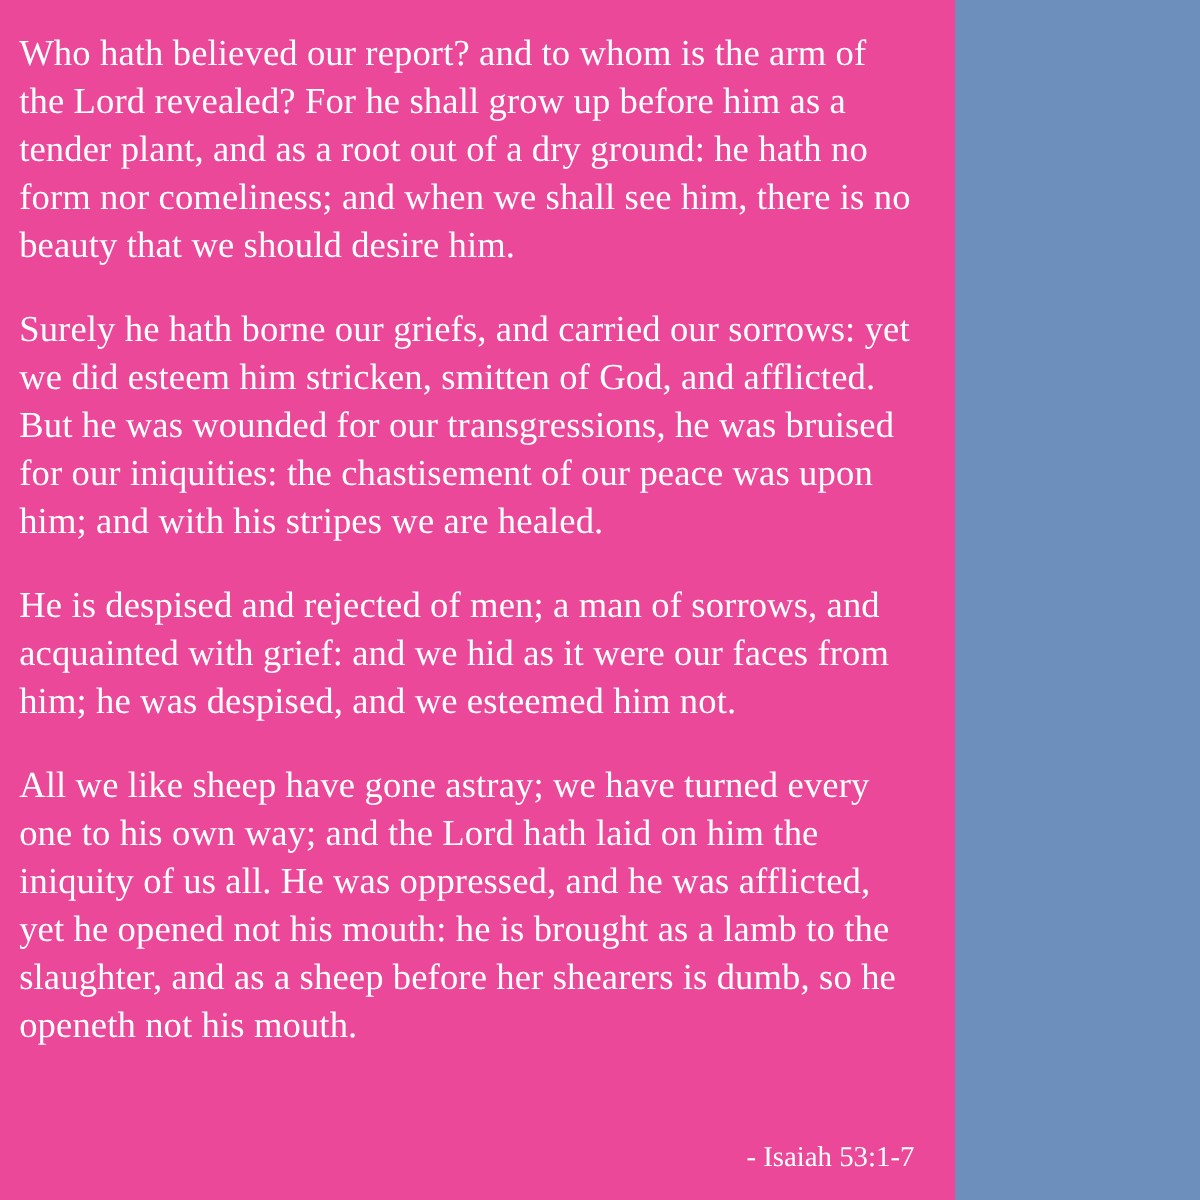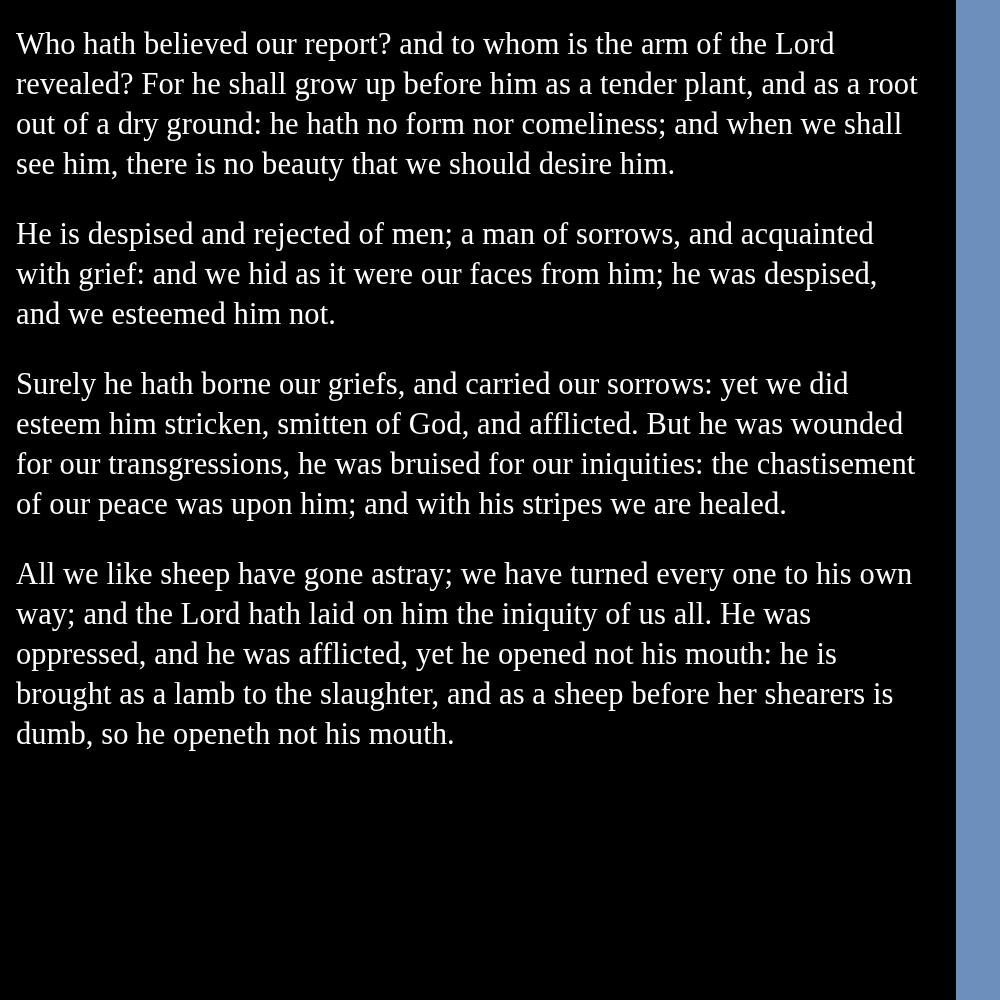--- a/index.html
+++ b/index.html
@@ -8,23 +8,23 @@
   }
   body {
     width: 1000px;
     height: 1000px;
     background: #6d8fbc;
     font-family: "Liberation Serif", "DejaVu Serif", serif;
     overflow: hidden;
   }
   .page {
     box-sizing: border-box;
-    width: 956px;
+    width: 796px;
     height: 1000px;
-    background: #000000;
+    background: #ec4899;
     padding: 24px 30px 20px 16px;
     display: flex;
     flex-direction: column;
   }
   .scripture {
     flex: 1 1 auto;
   }
   .para {
     color: #ffffff;
     font-size: 30.5px;
@@ -45,17 +45,18 @@
     margin-top: 14px;
     padding-right: 4px;
   }
 </style>
 </head>
 <body>
 
 <div class="page">
   <div class="scripture">
     <p class="para">Who hath believed our report? and to whom is the arm of the Lord revealed? For he shall grow up before him as a tender plant, and as a root out of a dry ground: he hath no form nor comeliness; and when we shall see him, there is no beauty that we should desire him.</p>
+    <p class="para">Surely he hath borne our griefs, and carried our sorrows: yet we did esteem him stricken, smitten of God, and afflicted. But he was wounded for our transgressions, he was bruised for our iniquities: the chastisement of our peace was upon him; and with his stripes we are healed.</p>
     <p class="para">He is despised and rejected of men; a man of sorrows, and acquainted with grief: and we hid as it were our faces from him; he was despised, and we esteemed him not.</p>
-    <p class="para">Surely he hath borne our griefs, and carried our sorrows: yet we did esteem him stricken, smitten of God, and afflicted. But he was wounded for our transgressions, he was bruised for our iniquities: the chastisement of our peace was upon him; and with his stripes we are healed.</p>
     <p class="para">All we like sheep have gone astray; we have turned every one to his own way; and the Lord hath laid on him the iniquity of us all. He was oppressed, and he was afflicted, yet he opened not his mouth: he is brought as a lamb to the slaughter, and as a sheep before her shearers is dumb, so he openeth not his mouth.</p>
   </div>
+  <div class="attribution">- Isaiah 53:1-7</div>
 </div>
 
 </body></html>

